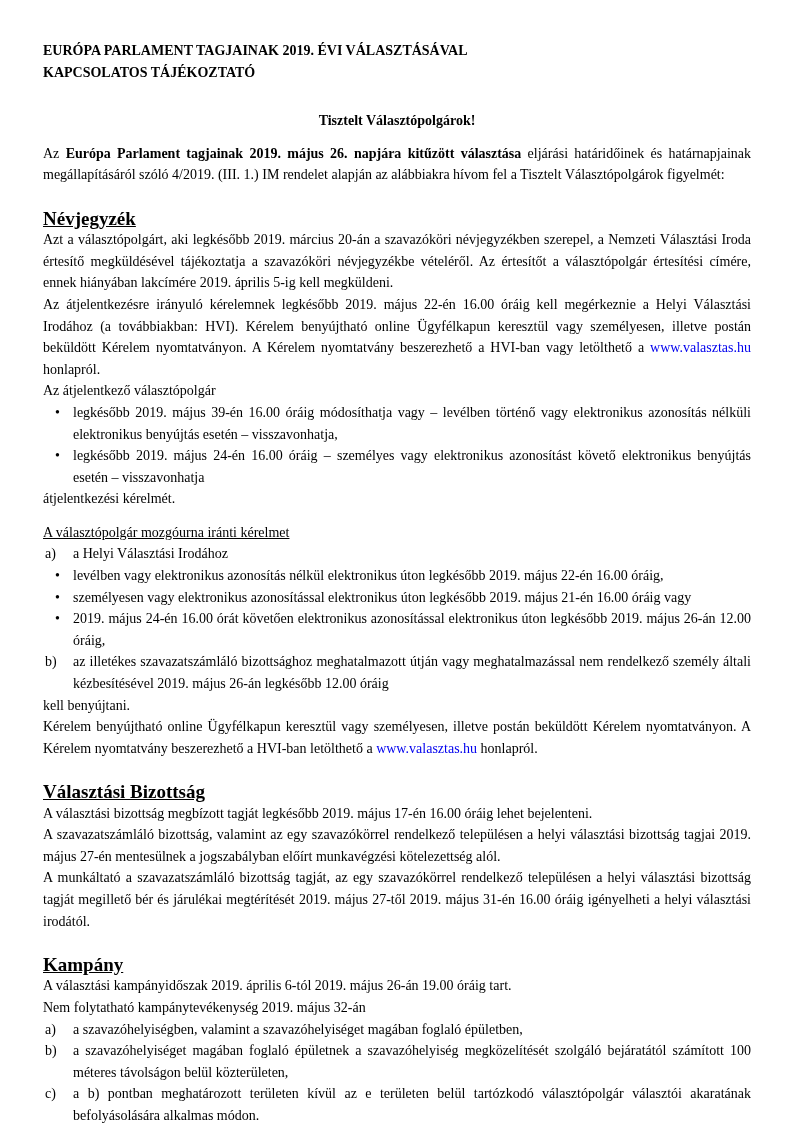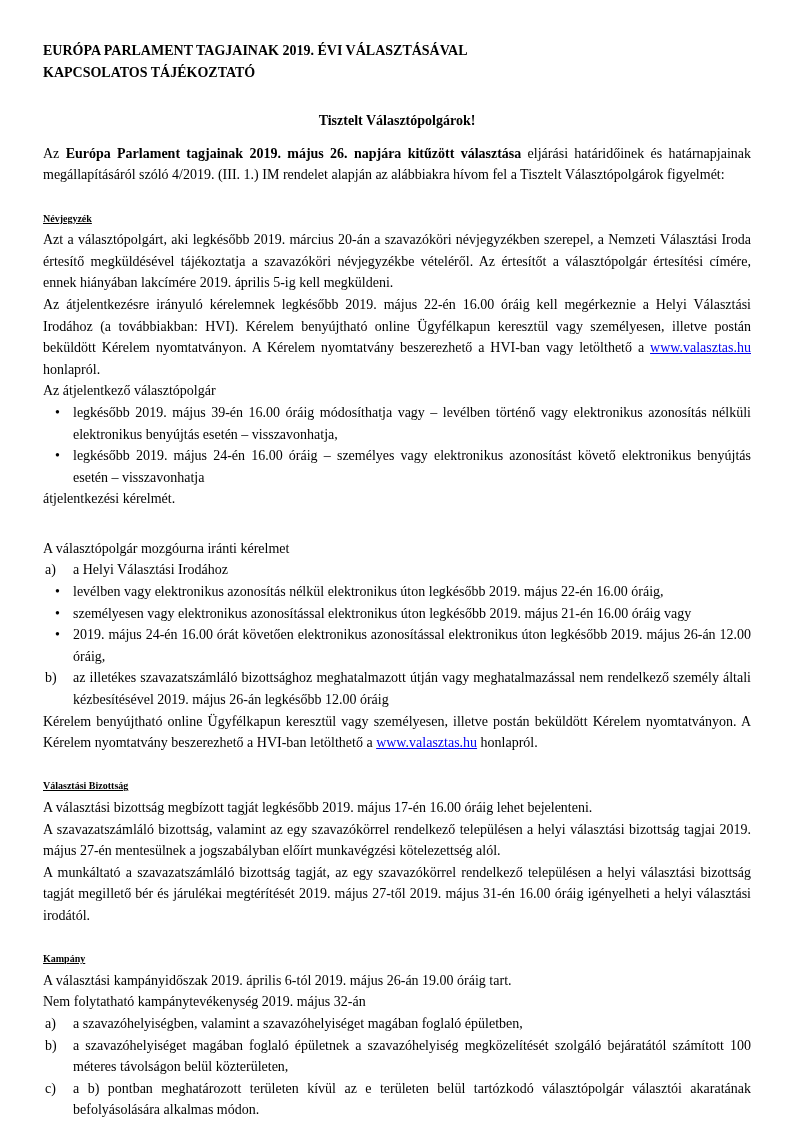--- a/index.html
+++ b/index.html
@@ -14,32 +14,32 @@
     font-size: 14px;
     line-height: 21.6px;
   }
   .title { font-weight: bold; }
   .salutation { text-align: center; font-weight: bold; margin-top: 27px; }
   .p { margin: 0; text-align: justify; }
   .intro { margin-top: 11px; }
   .h {
     font-weight: bold;
     text-decoration: underline;
-    font-size: 10px;
+    font-size: 19px;
     margin: 21.6px 0 0 0;
     text-align: left;
   }
-  .gap15 { margin-top: 28px; }
+  .gap15 { margin-top: 12px; text-decoration: underline; }
   .li { display: flex; }
   .marker { flex: 0 0 30px; box-sizing: border-box; }
   .li.letter .marker { padding-left: 2px; }
   .li.bullet .marker { padding-left: 12px; }
   .li-text { flex: 1 1 auto; text-align: justify; }
   .b { font-weight: bold; }
-  .link { color: #0000ee; text-decoration: underline; cursor: pointer; }
+  .link { color: #0000ee; cursor: pointer; }
 </style>
 </head>
 <body>
 
 <div class="page">
 
   <div class="title">
     <div>EURÓPA PARLAMENT TAGJAINAK 2019. ÉVI VÁLASZTÁSÁVAL</div>
     <div>KAPCSOLATOS TÁJÉKOZTATÓ</div>
   </div>
@@ -77,20 +77,21 @@
     <span class="li-text"> személyesen vagy elektronikus azonosítással elektronikus úton legkésőbb 2019. május 21-én 16.00 óráig vagy</span>
   </div>
   <div class="li bullet">
     <span class="marker">•</span>
     <span class="li-text">2019. május 24-én 16.00 órát követően elektronikus azonosítással elektronikus úton legkésőbb 2019. május 26-án 12.00 óráig,</span>
   </div>
   <div class="li letter">
     <span class="marker">b)</span>
     <span class="li-text">az illetékes szavazatszámláló bizottsághoz meghatalmazott útján vagy meghatalmazással nem rendelkező személy általi kézbesítésével 2019. május 26-án legkésőbb 12.00 óráig</span>
   </div>
+  <p class="p">kell benyújtani.</p>
   <p class="p"><span>Kérelem benyújtható online Ügyfélkapun keresztül vagy személyesen, illetve postán beküldött Kérelem nyomtatványon. A Kérelem nyomtatvány beszerezhető a HVI-ban letölthető a </span><a class="link">www.valasztas.hu</a><span> honlapról.</span></p>
 
   <h2 class="h">Választási Bizottság</h2>
   <p class="p">A választási bizottság megbízott tagját legkésőbb 2019. május 17-én 16.00 óráig lehet bejelenteni.</p>
   <p class="p">A szavazatszámláló bizottság, valamint az egy szavazókörrel rendelkező településen a helyi választási bizottság tagjai 2019. május 27-én mentesülnek a jogszabályban előírt munkavégzési kötelezettség alól.</p>
   <p class="p">A munkáltató a szavazatszámláló bizottság tagját, az egy szavazókörrel rendelkező településen a helyi választási bizottság tagját megillető bér és járulékai megtérítését 2019. május 27-től 2019. május 31-én 16.00 óráig igényelheti a helyi választási irodától.</p>
 
   <h2 class="h">Kampány</h2>
   <p class="p">A választási kampányidőszak 2019. április 6-tól 2019. május 26-án 19.00 óráig tart.</p>
   <p class="p">Nem folytatható kampánytevékenység 2019. május 32-án</p>

